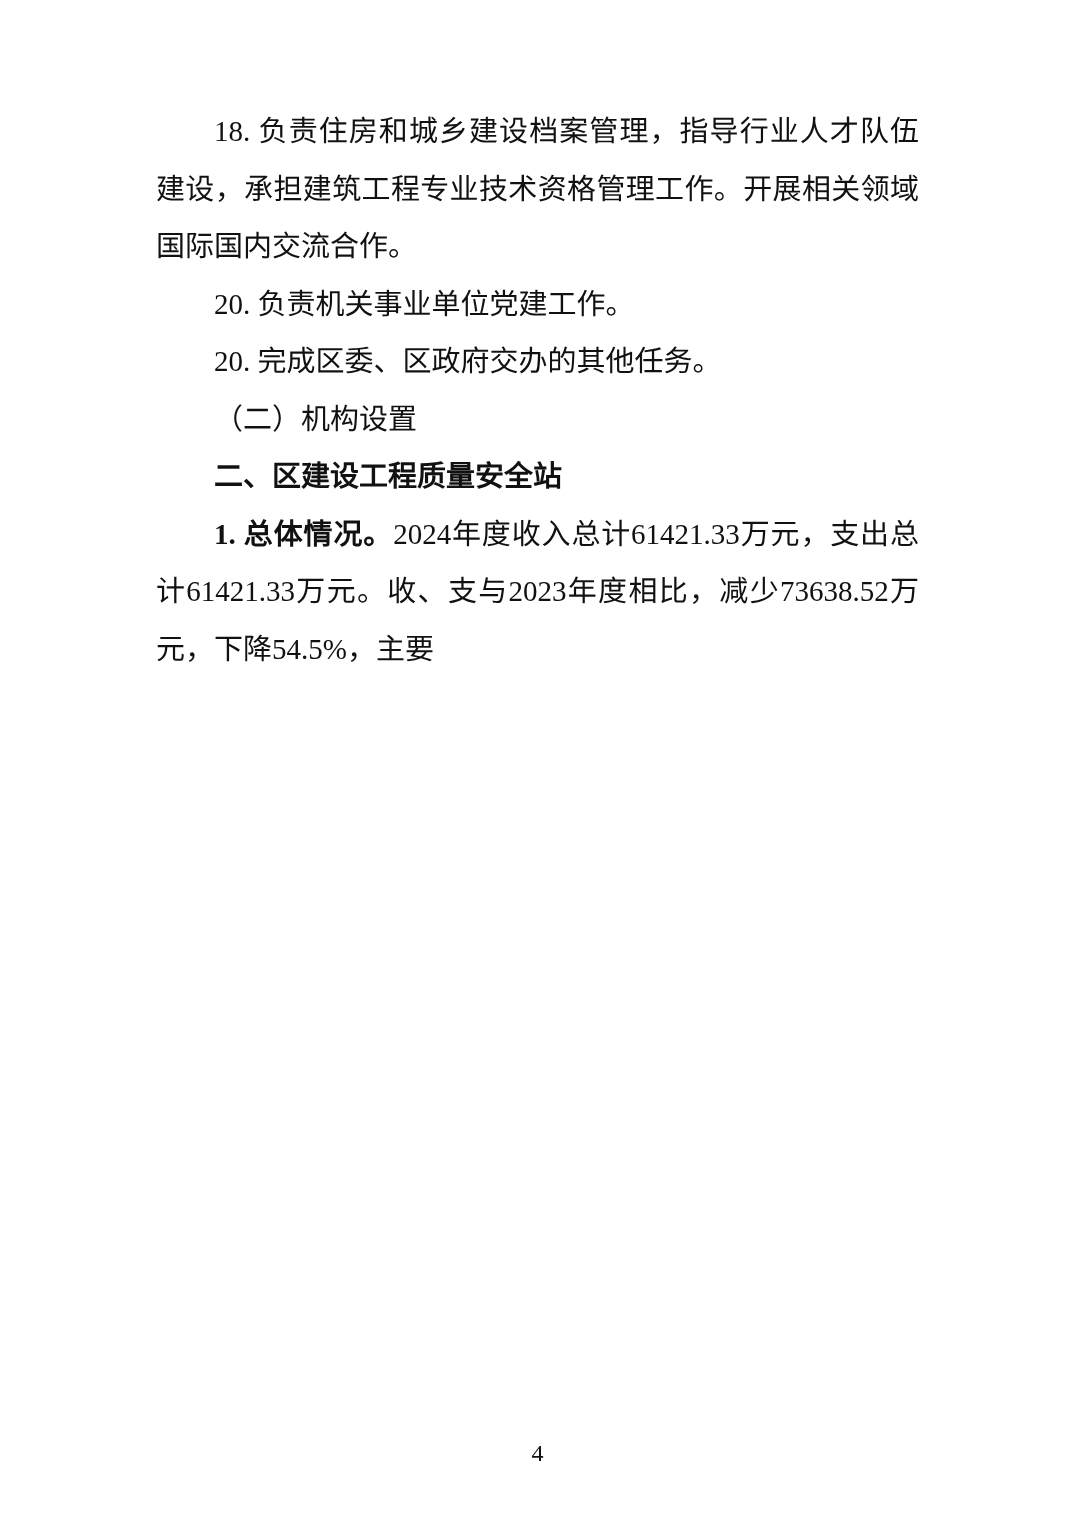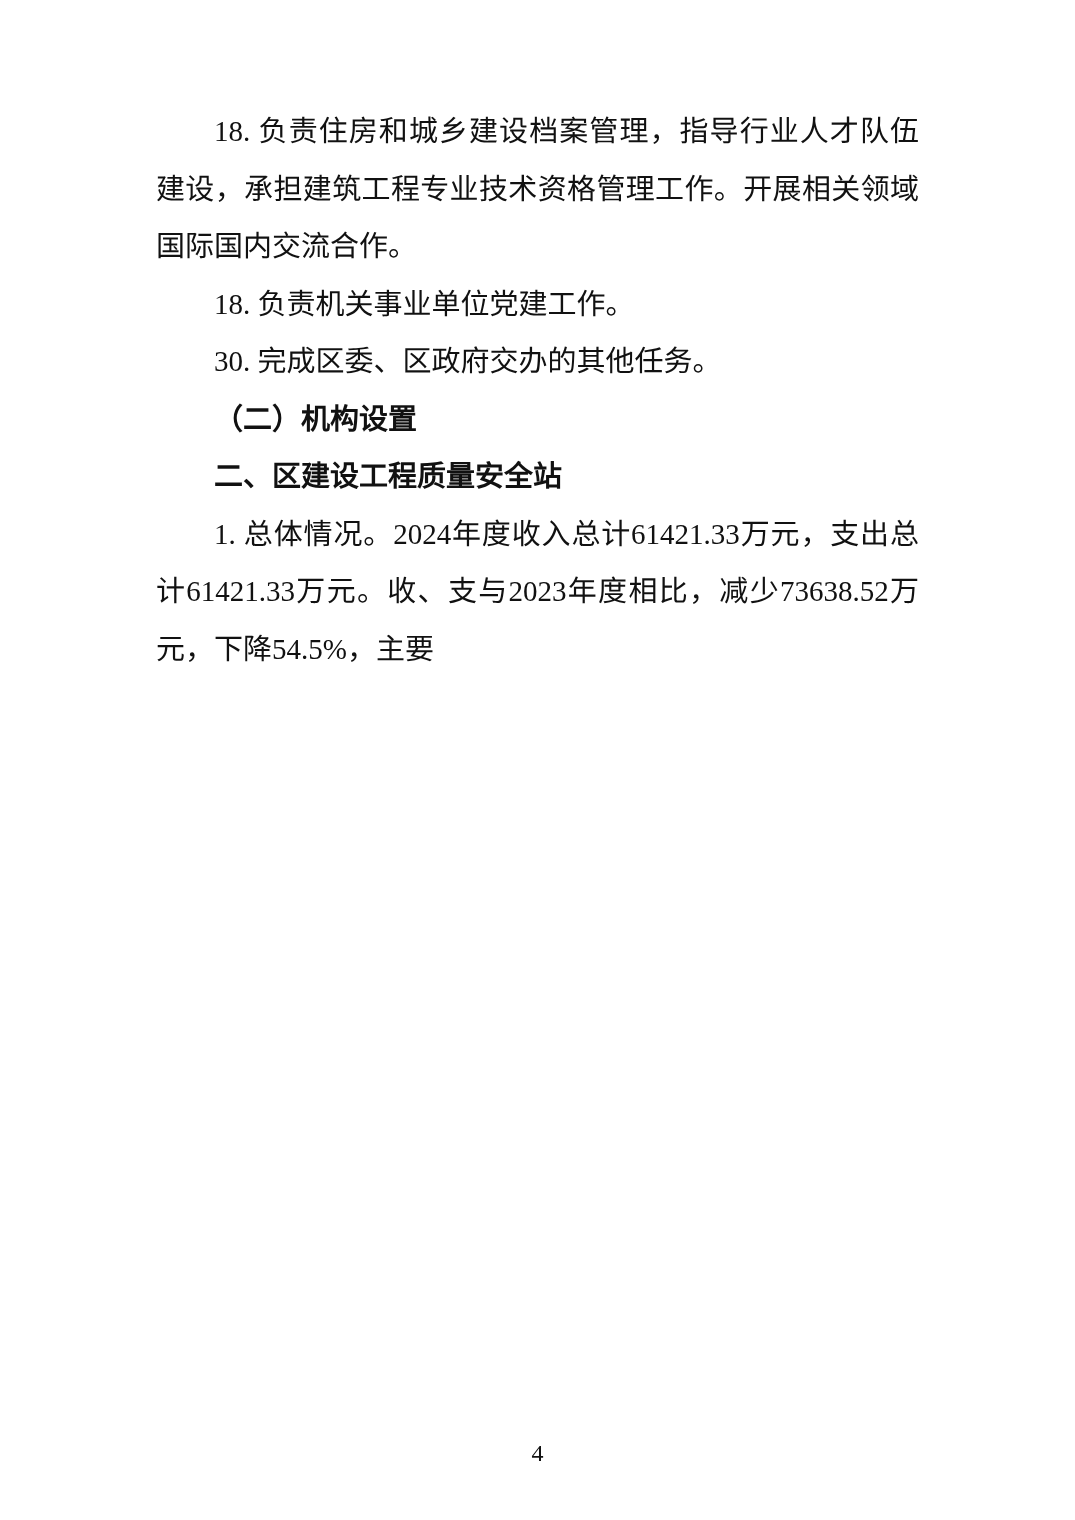--- a/index.html
+++ b/index.html
@@ -30,46 +30,46 @@
     line-height: 57.5px;
     text-align: justify;
     text-align-last: left;
     text-indent: 2em;
     word-break: break-all;
   }
   .body-text {
     font-weight: normal;
   }
   .heading-kai {
-    font-weight: bold;
+    font-weight: normal;
   }
   .heading-hei {
     font-weight: bold;
     font-family: "Liberation Sans", sans-serif;
   }
   .lead-bold {
-    font-weight: normal;
+    font-weight: bold;
   }
   .footer {
     position: absolute;
     top: 1438px;
     left: 0;
     width: 100%;
     text-align: center;
     font-size: 24px;
     line-height: 30px;
     color: #111111;
   }
 </style>
 </head>
 <body>
 
 <div class="page">
   <div class="content">
     <p class="body-text">18. 负责住房和城乡建设档案管理，指导行业人才队伍建设，承担建筑工程专业技术资格管理工作。开展相关领域国际国内交流合作。</p>
-    <p class="body-text">18. 负责机关事业单位党建工作。</p>
-    <p class="body-text">30. 完成区委、区政府交办的其他任务。</p>
+    <p class="body-text">20. 负责机关事业单位党建工作。</p>
+    <p class="body-text">20. 完成区委、区政府交办的其他任务。</p>
     <p class="heading-kai">（二）机构设置</p>
     <p class="heading-hei">二、区建设工程质量安全站</p>
     <p class="body-text"><span class="lead-bold">1. 总体情况。</span><span>2024年度收入总计61421.33万元，支出总计61421.33万元。收、支与2023年度相比，减少73638.52万元，下降54.5%，主要</span></p>
   </div>
   <div class="footer">4</div>
 </div>
 
 </body></html>

